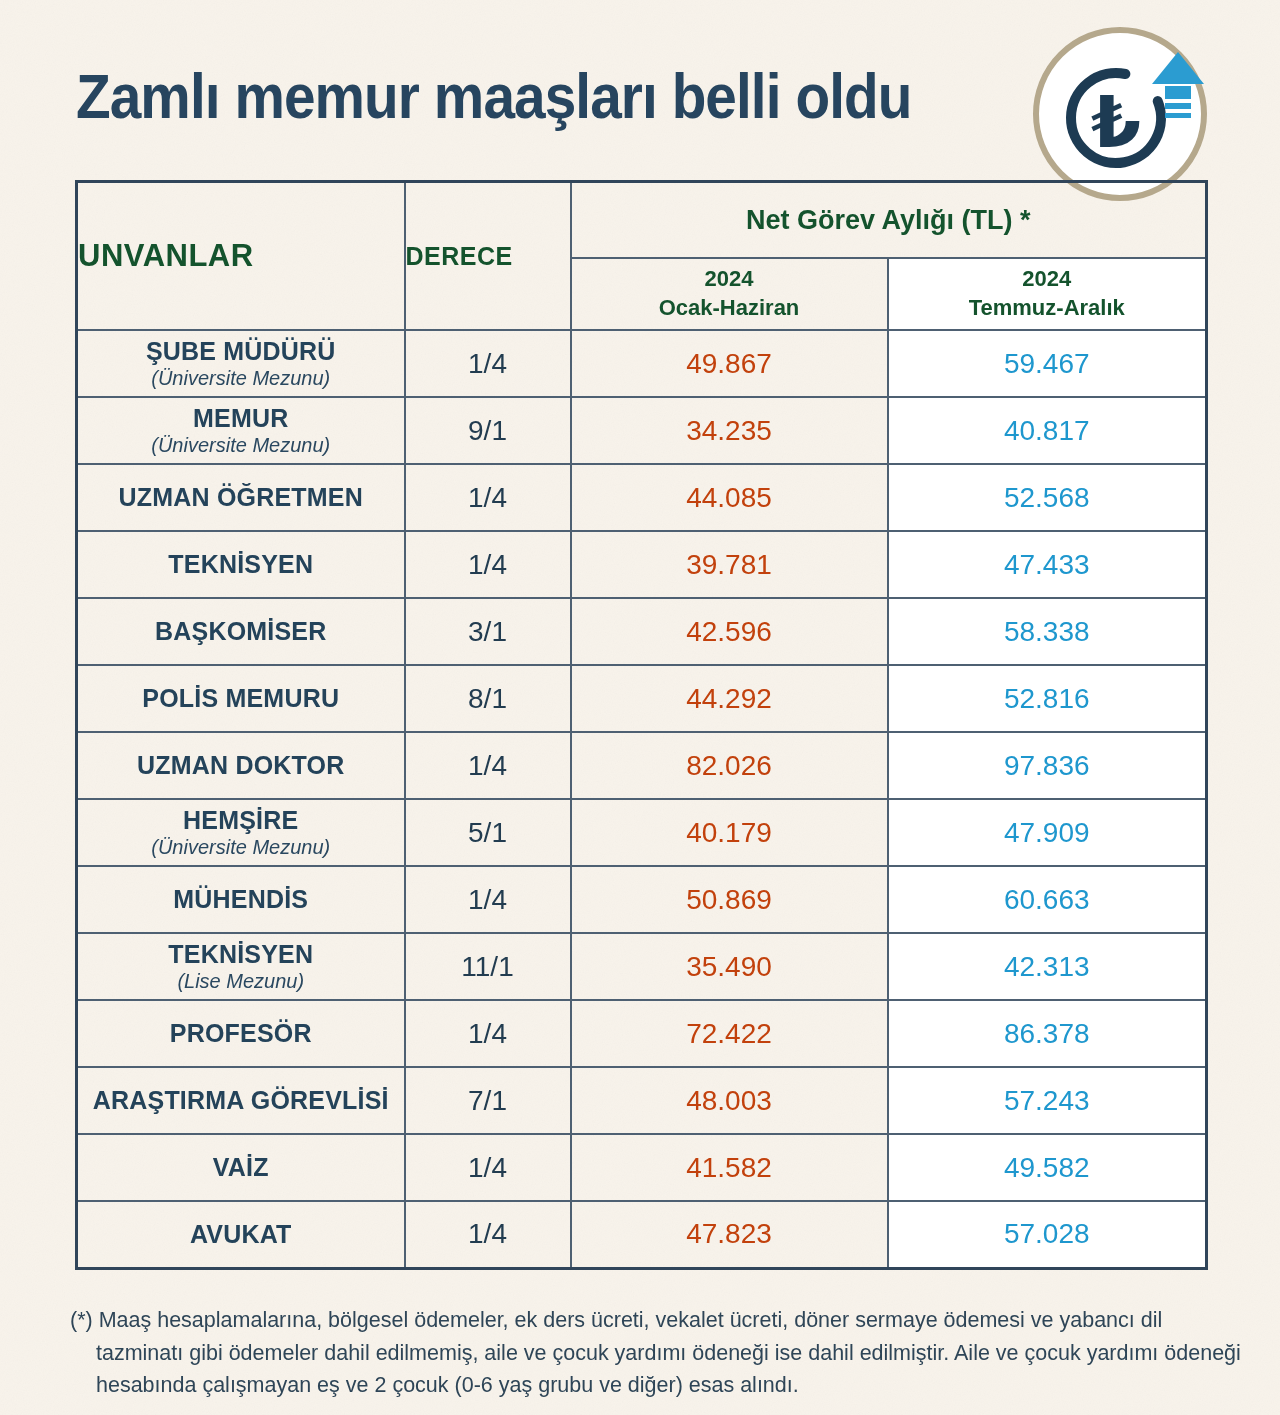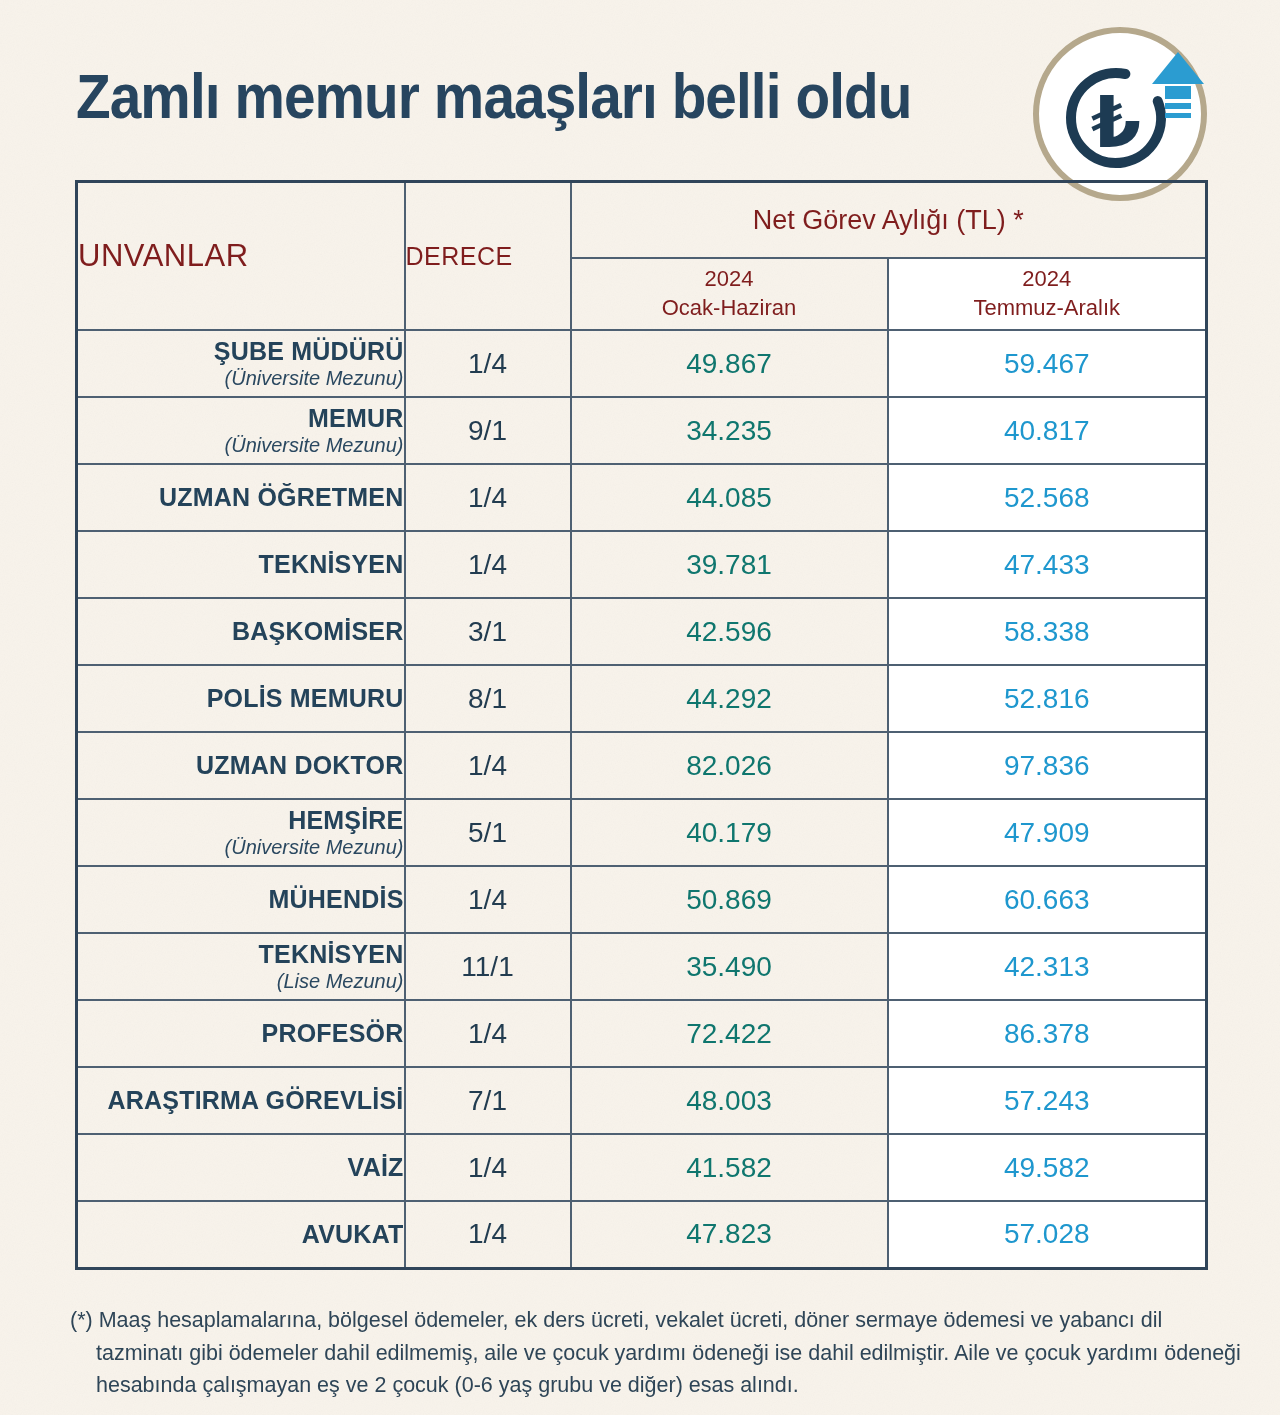--- a/index.html
+++ b/index.html
@@ -46,48 +46,48 @@
     table-layout: fixed;
     border: 3px solid #30455a;
   }
   table.salary th, table.salary td {
     border: 2px solid #4e6072;
     vertical-align: middle;
     padding: 0;
   }
   .white-bg { background: #ffffff; }
 
-  thead th { color: #7f1d1d; font-weight: 400; }
+  thead th { color: #14532d; font-weight: 700; }
   .h-unvanlar { text-align: left; padding-left: 20px; font-size: 31px; letter-spacing: 0.5px; }
   .h-derece   { text-align: left; font-size: 25px; letter-spacing: 0.5px; }
   .h-group    { text-align: center; font-size: 27px; height: 74px; }
   .h-sub      { text-align: center; font-size: 22px; height: 70px; line-height: 1.3; }
   .h-sub .yr  { display: block; font-size: 22px; }
   .h-sub .lbl { display: block; font-size: 22px; }
 
   tbody tr { height: 67px; }
-  td.c-title { text-align: right; padding-left: 18px; }
+  td.c-title { text-align: center; padding-left: 18px; }
   .t-main {
     display: block;
     font-size: 25px; font-weight: 700;
     color: #24435a; line-height: 1.08;
     letter-spacing: 0.2px;
   }
   .t-sub {
     display: block;
     font-size: 20px; font-style: italic;
     color: #2a4860; line-height: 1.15;
     margin-top: 2px;
   }
   td.c-derece, td.c-old, td.c-new {
     text-align: center;
     font-size: 28px; font-weight: 400;
   }
   td.c-derece { color: #223c50; }
-  td.c-old    { color: #0f766e; margin-left: 20px; }
+  td.c-old    { color: #c2410c; margin-left: 20px; }
   td.c-new    { color: #1e97ce; }
 
   
   .footnote {
     position: absolute;
     left: 62px; top: 1296px;
     width: 1156px;
     font-size: 21.5px;
     line-height: 1.52;
     color: #2e4557;

